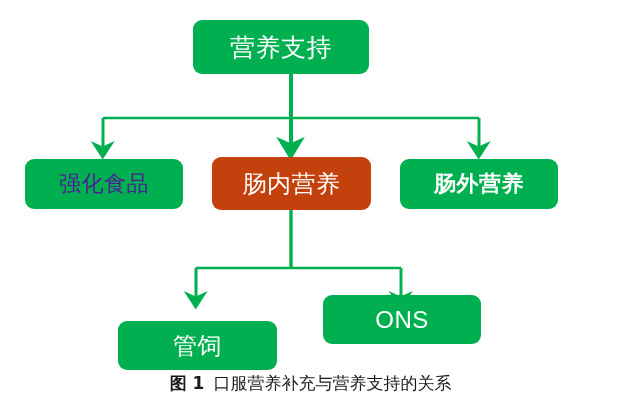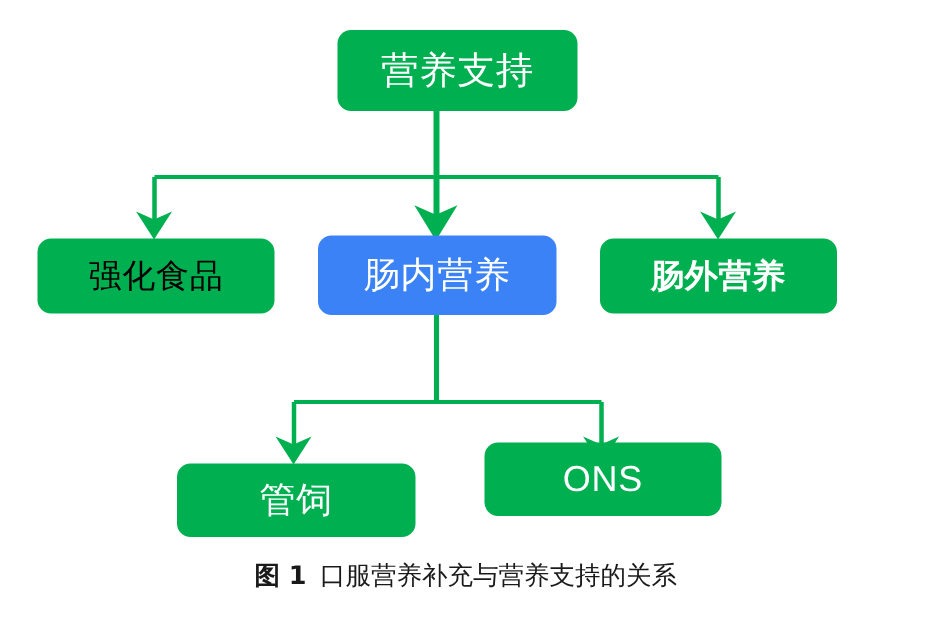--- a/index.html
+++ b/index.html
@@ -38,22 +38,22 @@
     letter-spacing: 0.5px;
     user-select: none;
   }
   .node-label {
     display: block;
     line-height: 1;
     white-space: nowrap;
   }
   
   #node-root {
-    left: 225px; top: 20px;
-    width: 160px; height: 54px;
+    left: 193px; top: 20px;
+    width: 176px; height: 54px;
     font-size: 25px;
   }
   
   #node-fortified {
     left: 25px; top: 159px;
     width: 158px; height: 50px;
     font-size: 22px;
   }
   #node-enteral {
     left: 212px; top: 157px;
@@ -128,33 +128,33 @@
     <path d="M 291 210 L 291 268" stroke="#00B050" stroke-width="3.4" fill="none"></path>
     <path d="M 196 268 L 401 268" stroke="#00B050" stroke-width="2.6" fill="none"></path>
     <path d="M 196 268 L 196 300" stroke="#00B050" stroke-width="3" fill="none" marker-end="url(#arrowhead)"></path>
     <path d="M 401 268 L 401 300" stroke="#00B050" stroke-width="3" fill="none" marker-end="url(#arrowhead)"></path>
   </svg>
 
   <div class="node-box" id="node-root" style="background: rgb(0, 176, 80); color: rgb(255, 255, 255);">
     <span class="node-label">营养支持</span>
   </div>
 
-  <div class="node-box" id="node-fortified" style="background: rgb(0, 176, 80); color: #000000;">
+  <div class="node-box" id="node-fortified" style="background: rgb(0, 176, 80); color: #4c1d95;">
     <span class="node-label">强化食品</span>
   </div>
 
-  <div class="node-box" id="node-enteral" style="background: #3b82f6; color: rgb(255, 255, 255);">
+  <div class="node-box" id="node-enteral" style="background: #c2410c; color: rgb(255, 255, 255);">
     <span class="node-label">肠内营养</span>
   </div>
 
   <div class="node-box" id="node-parenteral" style="background: rgb(0, 176, 80); color: rgb(255, 255, 255);">
     <span class="node-label">肠外营养</span>
   </div>
 
-  <div class="node-box" id="node-tubefeed" style="background: rgb(0, 176, 80); color: rgb(255, 255, 255);">
+  <div class="node-box" id="node-tubefeed" style="background: rgb(0, 176, 80); color: rgb(255, 255, 255); margin-top: 12px;">
     <span class="node-label">管饲</span>
   </div>
 
   <div class="node-box" id="node-ons" style="background: rgb(0, 176, 80); color: rgb(255, 255, 255);">
     <span class="node-label">ONS</span>
   </div>
 
   <div id="figure-caption" style="color: rgb(26, 26, 26);">
     <span class="caption-number">图 1</span><span class="caption-gap"></span><span class="caption-text">口服营养补充与营养支持的关系</span>
   </div>

